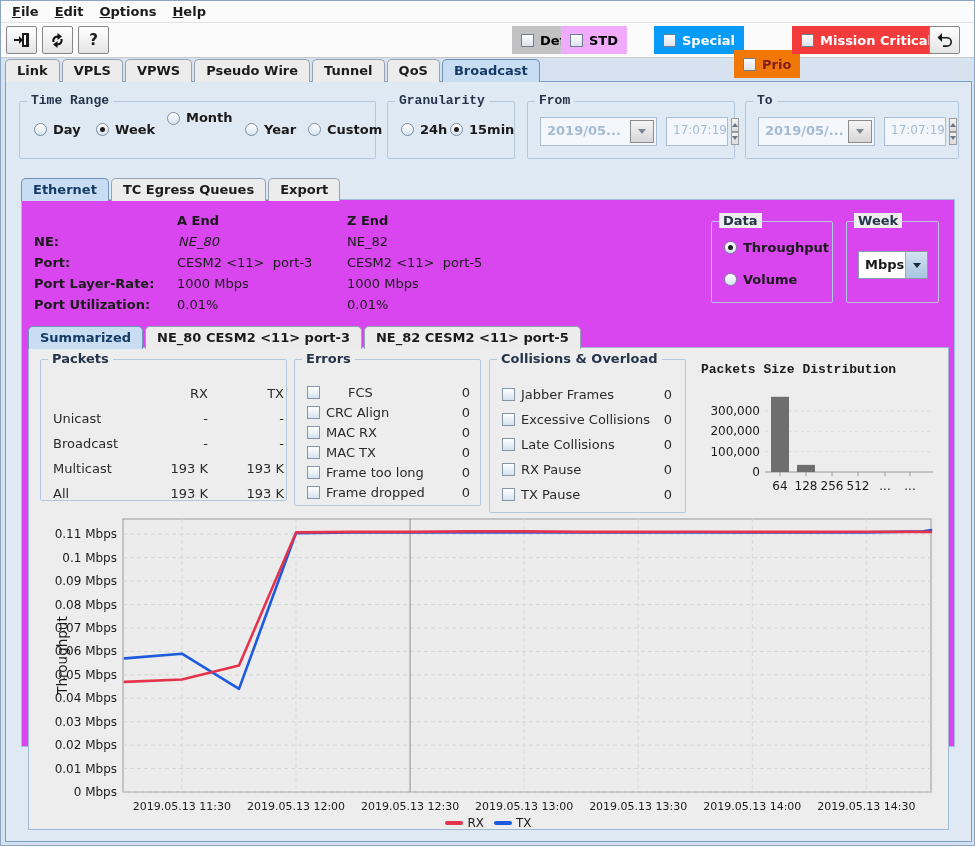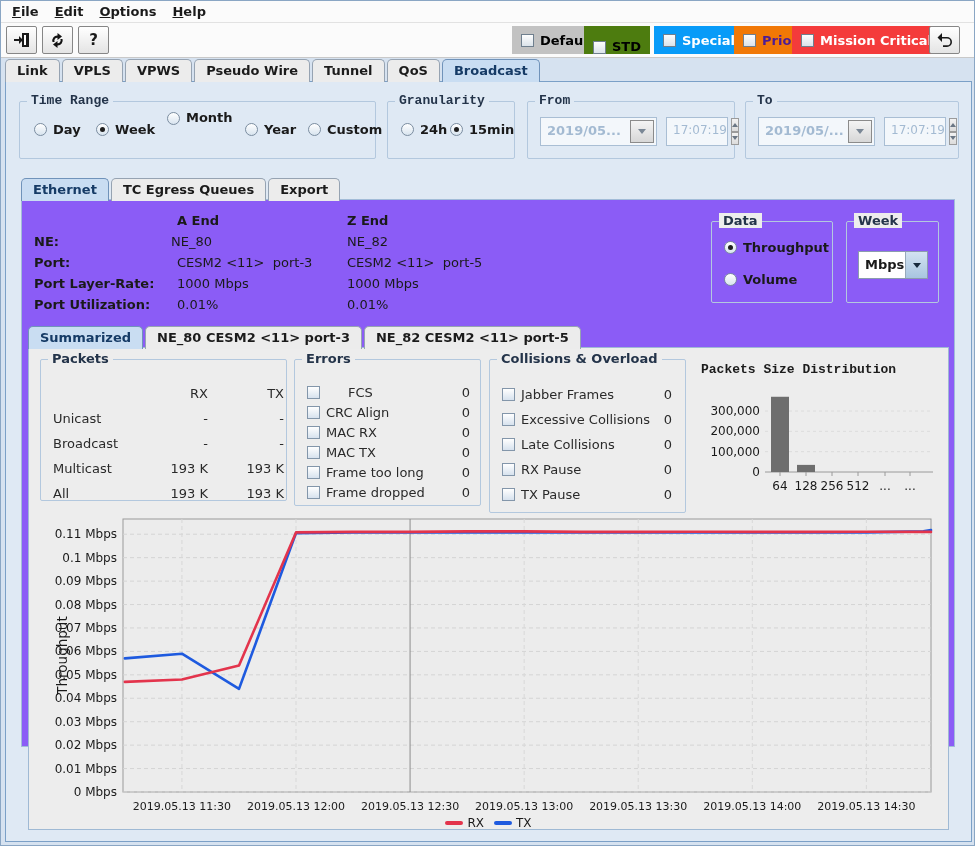--- a/index.html
+++ b/index.html
@@ -16,21 +16,21 @@
   .tbtn { position:absolute; top:3px; width:31px; height:28px; background:linear-gradient(#ffffff,#e4e4e4); border:1px solid #868686; border-radius:2px; display:flex; align-items:center; justify-content:center; font-weight:bold; font-size:15px; }
   .badge { position:absolute; top:3px; height:28px; display:flex; align-items:center; gap:6px; padding:0 9px; font-weight:bold; font-size:13px; }
   .badge .checkbox { background:linear-gradient(#fdfdfd,#dbe3ea); border:1px solid #6f7f8e; }
   
   .tabstrip { position:absolute; white-space:nowrap; z-index:3; }
   .tab { display:inline-block; padding:3px 11px 4px; margin-right:2px; background:#ececec; border:1px solid #96a3b2; border-bottom:none; border-radius:5px 5px 0 0; font-weight:bold; color:#1b1b1b; vertical-align:bottom; }
   .tab.sel { background:#c9ddf2; color:#163b66; border-color:#7093ba; }
   
   .panel { position:absolute; border:1px solid #a2bcd8; }
   #mainpanel { left:4px; top:80px; width:967px; height:761px; background:#dfe9f4; border-color:#7ba0c7; }
-  #ethpanel  { left:15px; top:117px; width:934px; height:548px; background:#8b5cf6; }
+  #ethpanel  { left:15px; top:117px; width:934px; height:548px; background:#d946ef; }
   #sumpanel  { left:6px;  top:147px; width:921px; height:483px; background:#ededed; border-color:#9fb9d4; }
   
   .group { position:absolute; border:1px solid #b3c8de; border-radius:2px; }
   .group-title { position:absolute; top:-9px; left:7px; padding:0 4px; font-weight:bold; font-size:13px; color:#24344a; line-height:15px; }
   .on-blue > .group-title { background:#dfe9f4;font-family:Liberation Mono, monospace; }
   .on-gray > .group-title { background:#ededed; }
   
   .radio { width:13px; height:13px; border-radius:50%; background:linear-gradient(#ffffff,#d8e4ef); border:1px solid #7b8da0; display:inline-block; position:relative; flex:none; }
   .radio.sel::after { content:""; position:absolute; left:3px; top:3px; width:5px; height:5px; border-radius:50%; background:#1f1f1f; }
   .checkbox { width:13px; height:13px; background:linear-gradient(#ffffff,#d7e2ee); border:1px solid #8396aa; display:inline-block; flex:none; }
@@ -94,29 +94,29 @@
       </svg>
     </div>
     <div class="tbtn" style="left:77px;">
       <span>?</span>
     </div>
 
     <div class="badge" style="left:511px; background:#c2c2c2; color:#000;">
       <span class="checkbox"></span>
       <span>Default</span>
     </div>
-    <div class="badge" style="left:583px; background:#4d7c0f; color:#000;align-items:flex-end;">
+    <div class="badge" style="left:560px; background:#f0abfc; color:#000;">
       <span class="checkbox"></span>
       <span>STD</span>
     </div>
     <div class="badge" style="left:653px; background:#089bf8; color:#fff;">
       <span class="checkbox"></span>
       <span>Special</span>
     </div>
-    <div class="badge" style="left:733px; background:#f17806; color:#4c1d95;">
+    <div class="badge" style="left:733px; background:#f17806; color:#7f1d1d;margin-top:24px;">
       <span class="checkbox"></span>
       <span>Prio</span>
     </div>
     <div class="badge" style="left:791px; background:#f43b3b; color:#fff;">
       <span class="checkbox"></span>
       <span>Mission Critical</span>
     </div>
     <div class="tbtn" style="left:928px;">
       <svg width="17" height="16" viewBox="0 0 17 16">
         <path d="M5 5 L5 1 L0.5 5.5 L5 10 L5 6.5 L10 6.5 A 3.4 3.4 0 0 1 10 13.3 L6 13.3 L6 15 L10 15 A 5 5 0 0 0 10 5 Z" fill="#1a1a1a" transform="translate(1,0)"></path>
@@ -211,21 +211,21 @@
     <div class="tabstrip" style="left:15px; top:96px;">
       <span class="tab sel">Ethernet</span><span class="tab">TC Egress Queues</span><span class="tab">Export</span>
     </div>
 
     <div id="ethpanel" class="panel">
 
       <span class="inf b" style="left:155px; top:13px;">A End</span>
       <span class="inf b" style="left:325px; top:13px;">Z End</span>
 
       <span class="inf b" style="left:12px; top:34px;">NE:</span>
-      <span class="inf" style="left:149px; top:34px;">NE_80</span>
+      <span class="inf" style="left:157px; top:34px;font-style:italic;">NE_80</span>
       <span class="inf" style="left:325px; top:34px;">NE_82</span>
 
       <span class="inf b" style="left:12px; top:55px;">Port:</span>
       <span class="inf" style="left:155px; top:55px;">CESM2 &lt;11&gt;  port-3</span>
       <span class="inf" style="left:325px; top:55px;">CESM2 &lt;11&gt;  port-5</span>
 
       <span class="inf b" style="left:12px; top:76px;">Port Layer-Rate:</span>
       <span class="inf" style="left:155px; top:76px;">1000 Mbps</span>
       <span class="inf" style="left:325px; top:76px;">1000 Mbps</span>
 

